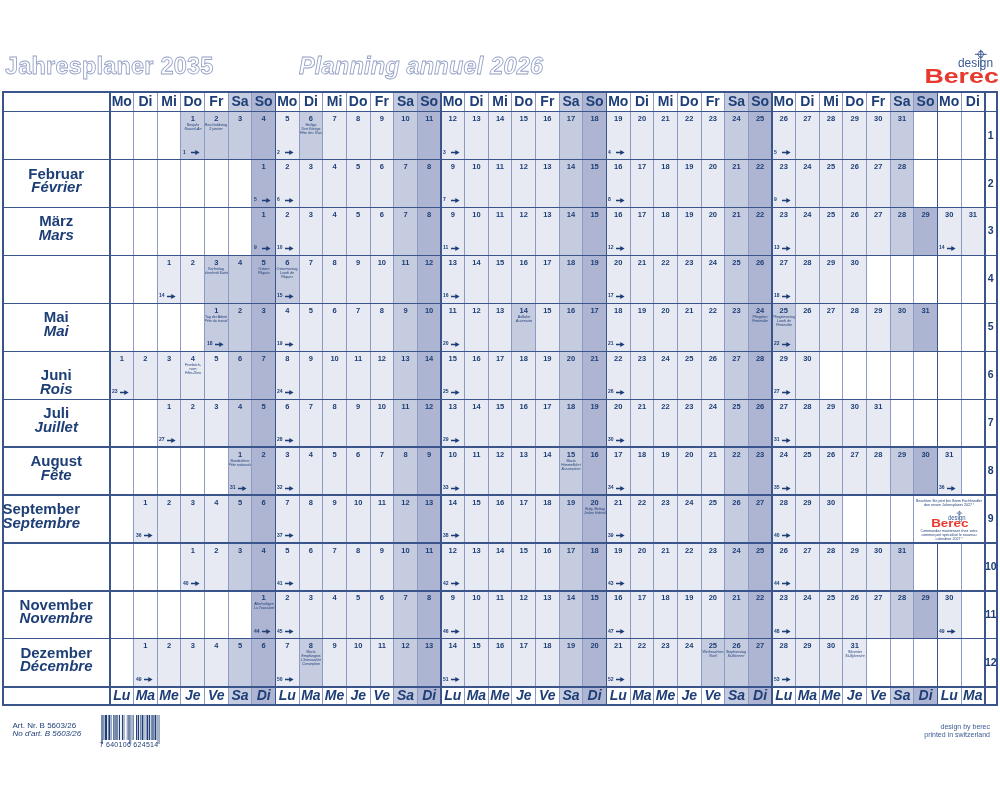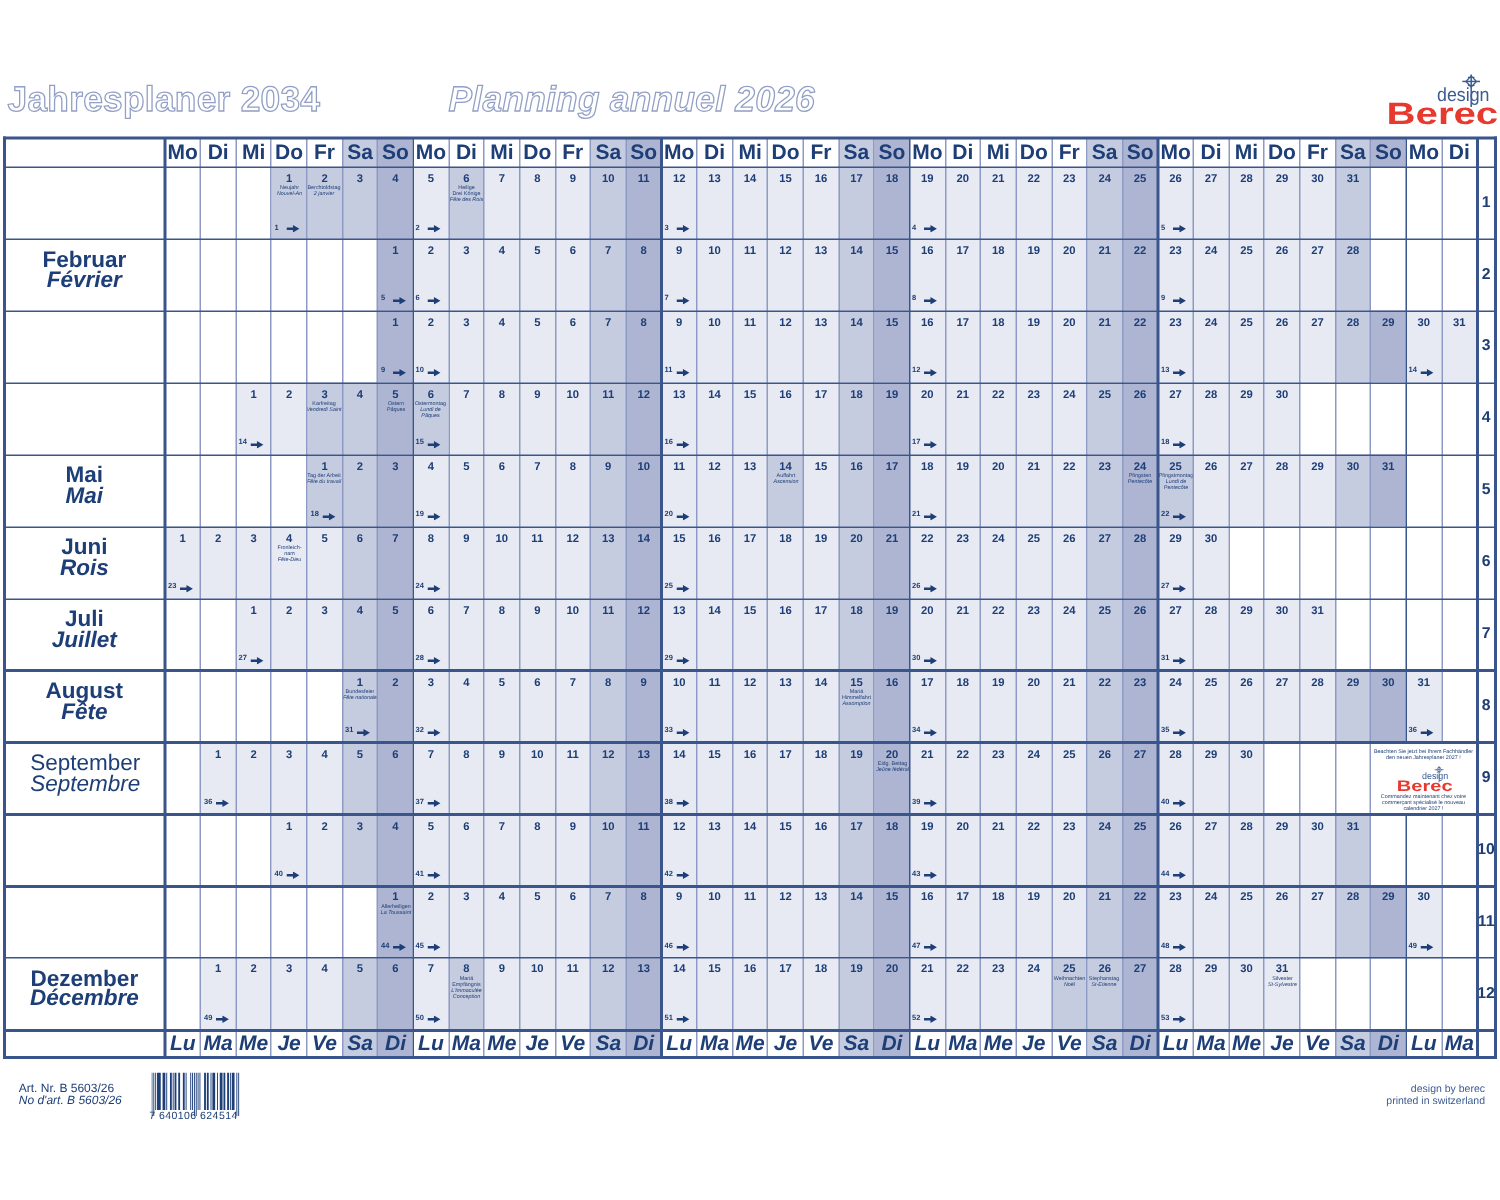--- a/index.html
+++ b/index.html
@@ -2,21 +2,21 @@
 <html><head><meta charset="utf-8">
 <style>
 html,body{margin:0;padding:0;background:#fff;}
 #page{position:relative;width:1000px;height:800px;background:#fff;overflow:hidden;
  font-family:"Liberation Sans",sans-serif;}
 #page div{position:absolute;box-sizing:border-box;}
 .t{white-space:nowrap;}
 </style></head><body>
 <div id="page">
 
-<div class="t" style="left:5px;top:53px;width:400px;height:28px;font-size:23.5px;font-weight:bold;letter-spacing:0.2px;color:#fff;-webkit-text-stroke:0.85px #93a0c6;">Jahresplaner 2034</div>
+<div class="t" style="left:5px;top:53px;width:400px;height:28px;font-size:23.5px;font-weight:bold;letter-spacing:0.2px;color:#fff;-webkit-text-stroke:0.85px #93a0c6;">Jahresplaner 2035</div>
 
 <div class="t" style="left:299px;top:53px;width:400px;height:28px;font-size:23.5px;font-weight:bold;font-style:italic;letter-spacing:0.2px;color:#fff;-webkit-text-stroke:0.85px #93a0c6;">Planning annuel 2026</div>
 <svg style="position:absolute;left:916.00px;top:46.00px" width="86.00" height="40.00" viewBox="0 0 86 40">
       <text x="42" y="21.3" font-family="Liberation Sans,sans-serif" font-size="12.6" fill="#3c5c92" textLength="35" lengthAdjust="spacingAndGlyphs">design</text>
       <g stroke="#3c5c92" fill="none">
         <line x1="64.8" y1="3.6" x2="64.8" y2="25.3" stroke-width="1"></line>
         <line x1="58.9" y1="8.3" x2="70.7" y2="8.3" stroke-width="1"></line>
         <path d="M64.8 4.6 L68.3 8.3 L64.8 12 L61.3 8.3 Z" stroke-width="0.9"></path>
         <line x1="62.6" y1="5.6" x2="67" y2="5.6" stroke-width="0.8"></line>
         <line x1="62.6" y1="11" x2="67" y2="11" stroke-width="0.8"></line>
@@ -304,20 +304,21 @@
     </div>
     <div style="left:866.48px;top:159.53px;width:23.64px;height:47.93px;background:#e7eaf3;">
       <div style="left:0;top:2.6px;width:23.64px;height:9px;text-align:center;font-size:7.5px;font-weight:bold;color:#1d3e76;">27</div>
     </div>
     <div style="left:890.12px;top:159.53px;width:23.64px;height:47.93px;background:#c6cce0;">
       <div style="left:0;top:2.6px;width:23.64px;height:9px;text-align:center;font-size:7.5px;font-weight:bold;color:#1d3e76;">28</div>
     </div>
 
 <div style="left:984.68px;top:159.53px;width:12.12px;height:47.93px;color:#1d3e76;font-weight:bold;font-size:10.5px;text-align:center;line-height:47.93px;">2</div>
 
+<div style="left:2.50px;top:207.46px;width:107.50px;height:47.93px;color:#1d3e76;text-align:center;font-weight:bold;font-size:15px;line-height:13.5px;padding-top:7px;">März<br><span style="font-style:italic">Mars</span></div>
 <div style="left:251.84px;top:207.46px;width:23.64px;height:47.93px;background:#adb5d2;">
       <div style="left:0;top:2.6px;width:23.64px;height:9px;text-align:center;font-size:7.5px;font-weight:bold;color:#1d3e76;">1</div>
       <div style="left:2px;top:36.93px;width:20px;height:8px;color:#1d3e76;">
         <span style="position:absolute;left:0;top:0;font-size:10px;transform:scale(0.5);transform-origin:0 0;font-weight:bold;">9</span>
         <svg style="position:absolute;left:8px;top:1.5px" width="9" height="5" viewBox="0 0 9 5">
           <path d="M0 1.7 L4.3 1.7 L4.3 0 L8.6 2.5 L4.3 5 L4.3 3.3 L0 3.3 Z" fill="#1d3e76"></path>
         </svg>
       </div>
     </div>
     <div style="left:275.48px;top:207.46px;width:23.64px;height:47.93px;background:#e7eaf3;">
@@ -693,21 +694,21 @@
     </div>
     <div style="left:890.12px;top:303.32px;width:23.64px;height:47.93px;background:#c6cce0;">
       <div style="left:0;top:2.6px;width:23.64px;height:9px;text-align:center;font-size:7.5px;font-weight:bold;color:#1d3e76;">30</div>
     </div>
     <div style="left:913.76px;top:303.32px;width:23.64px;height:47.93px;background:#adb5d2;">
       <div style="left:0;top:2.6px;width:23.64px;height:9px;text-align:center;font-size:7.5px;font-weight:bold;color:#1d3e76;">31</div>
     </div>
 
 <div style="left:984.68px;top:303.32px;width:12.12px;height:47.93px;color:#1d3e76;font-weight:bold;font-size:10.5px;text-align:center;line-height:47.93px;">5</div>
 
-<div style="left:2.50px;top:351.25px;width:107.50px;height:47.93px;color:#1d3e76;text-align:center;font-weight:bold;font-size:15px;line-height:13.5px;padding-top:7px;">Juni<br><span style="font-style:italic">Rois</span></div>
+<div style="left:2.50px;top:351.25px;width:107.50px;height:47.93px;color:#1d3e76;text-align:center;font-weight:bold;font-size:15px;line-height:13.5px;padding-top:17px;">Juni<br><span style="font-style:italic">Rois</span></div>
 <div style="left:110.00px;top:351.25px;width:23.64px;height:47.93px;background:#e7eaf3;">
       <div style="left:0;top:2.6px;width:23.64px;height:9px;text-align:center;font-size:7.5px;font-weight:bold;color:#1d3e76;">1</div>
       <div style="left:2px;top:36.93px;width:20px;height:8px;color:#1d3e76;">
         <span style="position:absolute;left:0;top:0;font-size:10px;transform:scale(0.5);transform-origin:0 0;font-weight:bold;">23</span>
         <svg style="position:absolute;left:8px;top:1.5px" width="9" height="5" viewBox="0 0 9 5">
           <path d="M0 1.7 L4.3 1.7 L4.3 0 L8.6 2.5 L4.3 5 L4.3 3.3 L0 3.3 Z" fill="#1d3e76"></path>
         </svg>
       </div>
     </div>
     <div style="left:133.64px;top:351.25px;width:23.64px;height:47.93px;background:#e7eaf3;">
@@ -1080,21 +1081,21 @@
       <div style="left:2px;top:36.93px;width:20px;height:8px;color:#1d3e76;">
         <span style="position:absolute;left:0;top:0;font-size:10px;transform:scale(0.5);transform-origin:0 0;font-weight:bold;">36</span>
         <svg style="position:absolute;left:8px;top:1.5px" width="9" height="5" viewBox="0 0 9 5">
           <path d="M0 1.7 L4.3 1.7 L4.3 0 L8.6 2.5 L4.3 5 L4.3 3.3 L0 3.3 Z" fill="#1d3e76"></path>
         </svg>
       </div>
     </div>
 
 <div style="left:984.68px;top:447.11px;width:12.12px;height:47.93px;color:#1d3e76;font-weight:bold;font-size:10.5px;text-align:center;line-height:47.93px;">8</div>
 
-<div style="left:2.50px;top:495.04px;width:91px;height:47.93px;color:#1d3e76;text-align:right;font-weight:normal;font-size:15px;line-height:13.5px;padding-top:7px;">September<br><span style="font-style:italic">Septembre</span></div>
+<div style="left:2.50px;top:495.04px;width:91px;height:47.93px;color:#1d3e76;text-align:left;font-weight:bold;font-size:15px;line-height:13.5px;padding-top:7px;">September<br><span style="font-style:italic">Septembre</span></div>
 <div style="left:133.64px;top:495.04px;width:23.64px;height:47.93px;background:#e7eaf3;">
       <div style="left:0;top:2.6px;width:23.64px;height:9px;text-align:center;font-size:7.5px;font-weight:bold;color:#1d3e76;">1</div>
       <div style="left:2px;top:36.93px;width:20px;height:8px;color:#1d3e76;">
         <span style="position:absolute;left:0;top:0;font-size:10px;transform:scale(0.5);transform-origin:0 0;font-weight:bold;">36</span>
         <svg style="position:absolute;left:8px;top:1.5px" width="9" height="5" viewBox="0 0 9 5">
           <path d="M0 1.7 L4.3 1.7 L4.3 0 L8.6 2.5 L4.3 5 L4.3 3.3 L0 3.3 Z" fill="#1d3e76"></path>
         </svg>
       </div>
     </div>
     <div style="left:157.28px;top:495.04px;width:23.64px;height:47.93px;background:#e7eaf3;">
@@ -1331,20 +1332,21 @@
     </div>
     <div style="left:866.48px;top:542.97px;width:23.64px;height:47.93px;background:#e7eaf3;">
       <div style="left:0;top:2.6px;width:23.64px;height:9px;text-align:center;font-size:7.5px;font-weight:bold;color:#1d3e76;">30</div>
     </div>
     <div style="left:890.12px;top:542.97px;width:23.64px;height:47.93px;background:#c6cce0;">
       <div style="left:0;top:2.6px;width:23.64px;height:9px;text-align:center;font-size:7.5px;font-weight:bold;color:#1d3e76;">31</div>
     </div>
 
 <div style="left:984.68px;top:542.97px;width:12.12px;height:47.93px;color:#1d3e76;font-weight:bold;font-size:10.5px;text-align:center;line-height:47.93px;">10</div>
 
+<div style="left:2.50px;top:590.90px;width:107.50px;height:47.93px;color:#1d3e76;text-align:center;font-weight:bold;font-size:15px;line-height:13.5px;padding-top:7px;">November<br><span style="font-style:italic">Novembre</span></div>
 <div style="left:251.84px;top:590.90px;width:23.64px;height:47.93px;background:#adb5d2;">
       <div style="left:0;top:2.6px;width:23.64px;height:9px;text-align:center;font-size:7.5px;font-weight:bold;color:#1d3e76;">1</div>
       <div style="left:-20.18px;top:11.5px;width:64px;text-align:center;color:#1d3e76;font-size:8px;transform:scale(0.45);transform-origin:50% 0;line-height:9px;">Allerheiligen<br><i>La Toussaint</i></div>
       <div style="left:2px;top:36.93px;width:20px;height:8px;color:#1d3e76;">
         <span style="position:absolute;left:0;top:0;font-size:10px;transform:scale(0.5);transform-origin:0 0;font-weight:bold;">44</span>
         <svg style="position:absolute;left:8px;top:1.5px" width="9" height="5" viewBox="0 0 9 5">
           <path d="M0 1.7 L4.3 1.7 L4.3 0 L8.6 2.5 L4.3 5 L4.3 3.3 L0 3.3 Z" fill="#1d3e76"></path>
         </svg>
       </div>
     </div>

